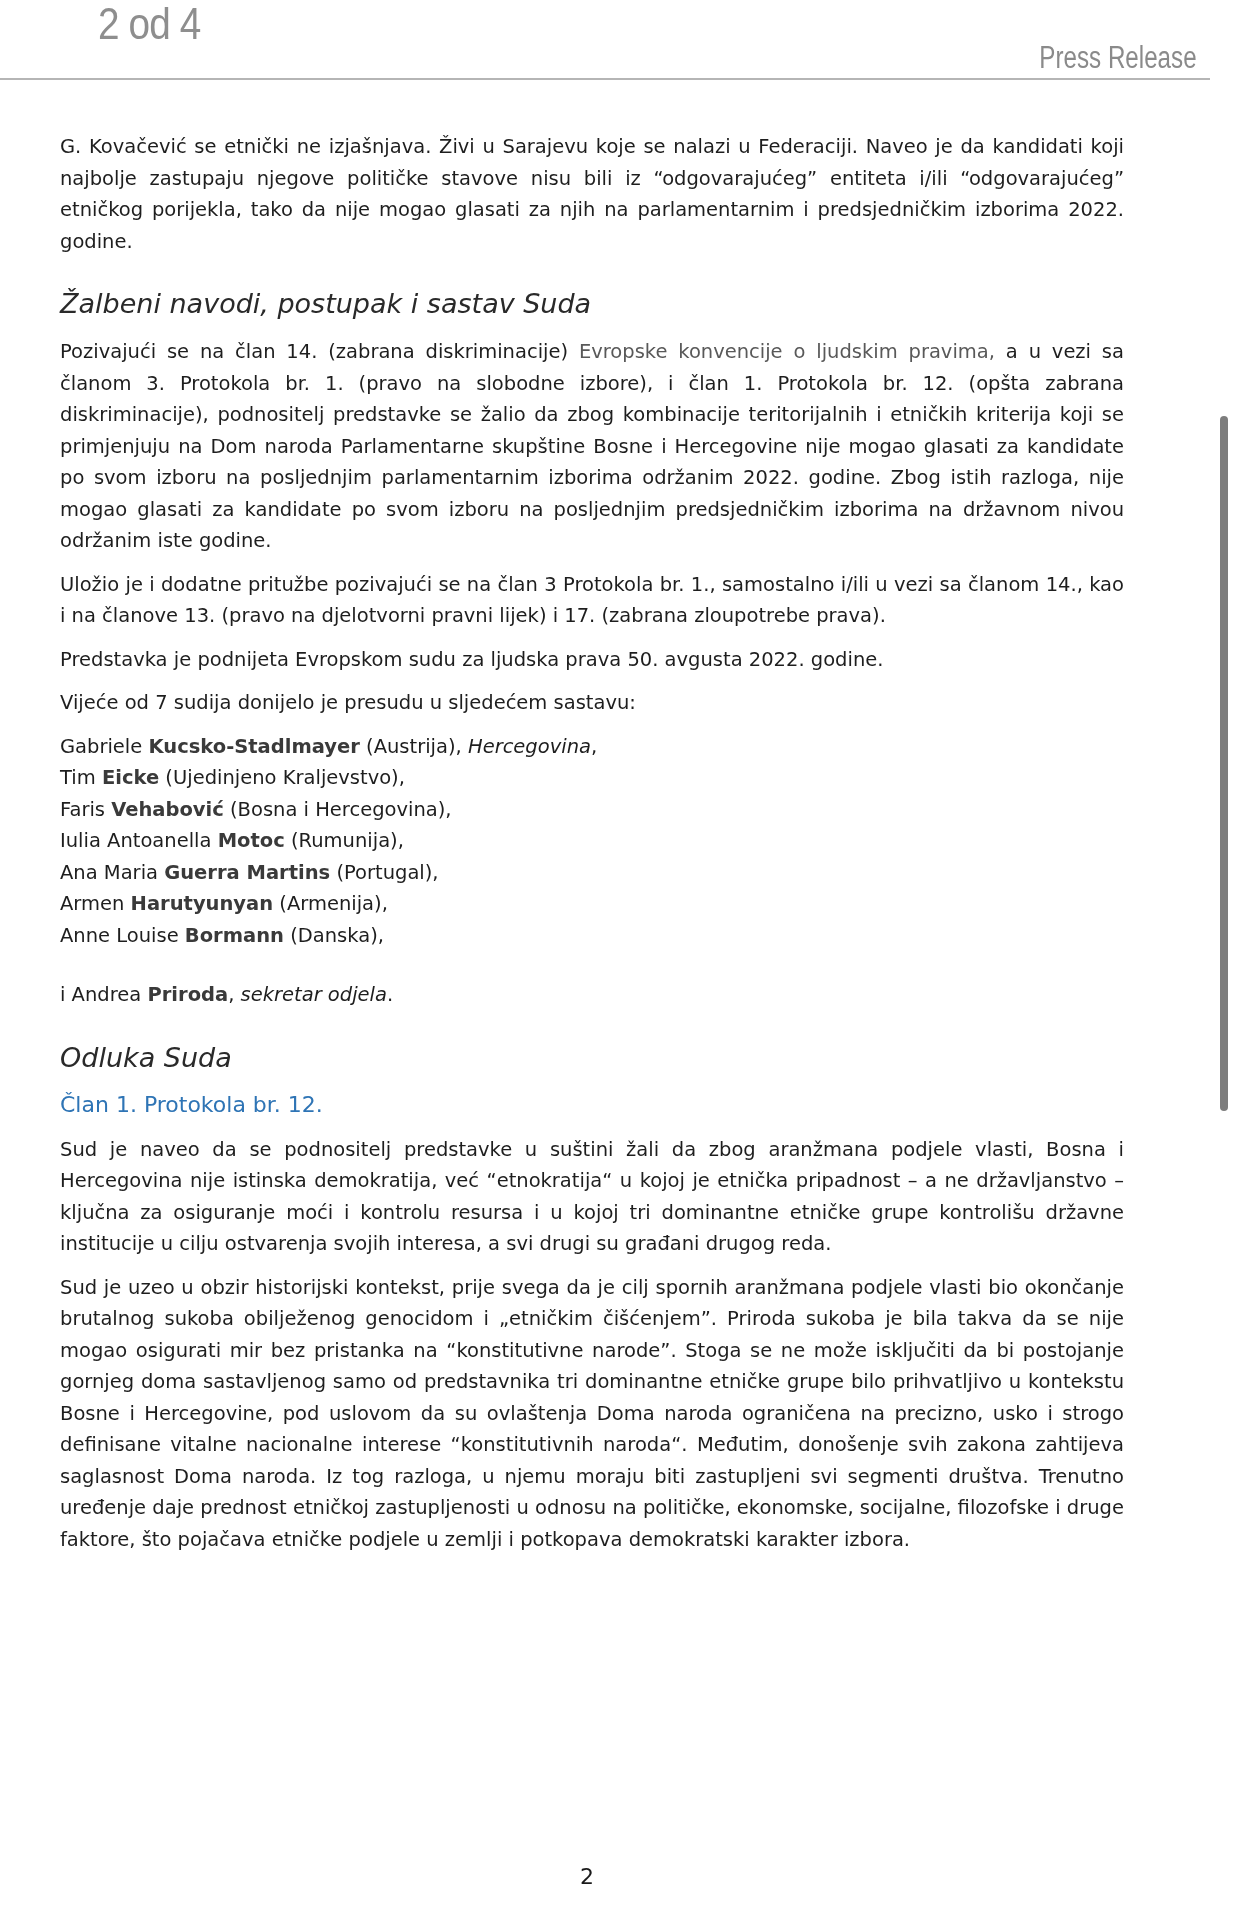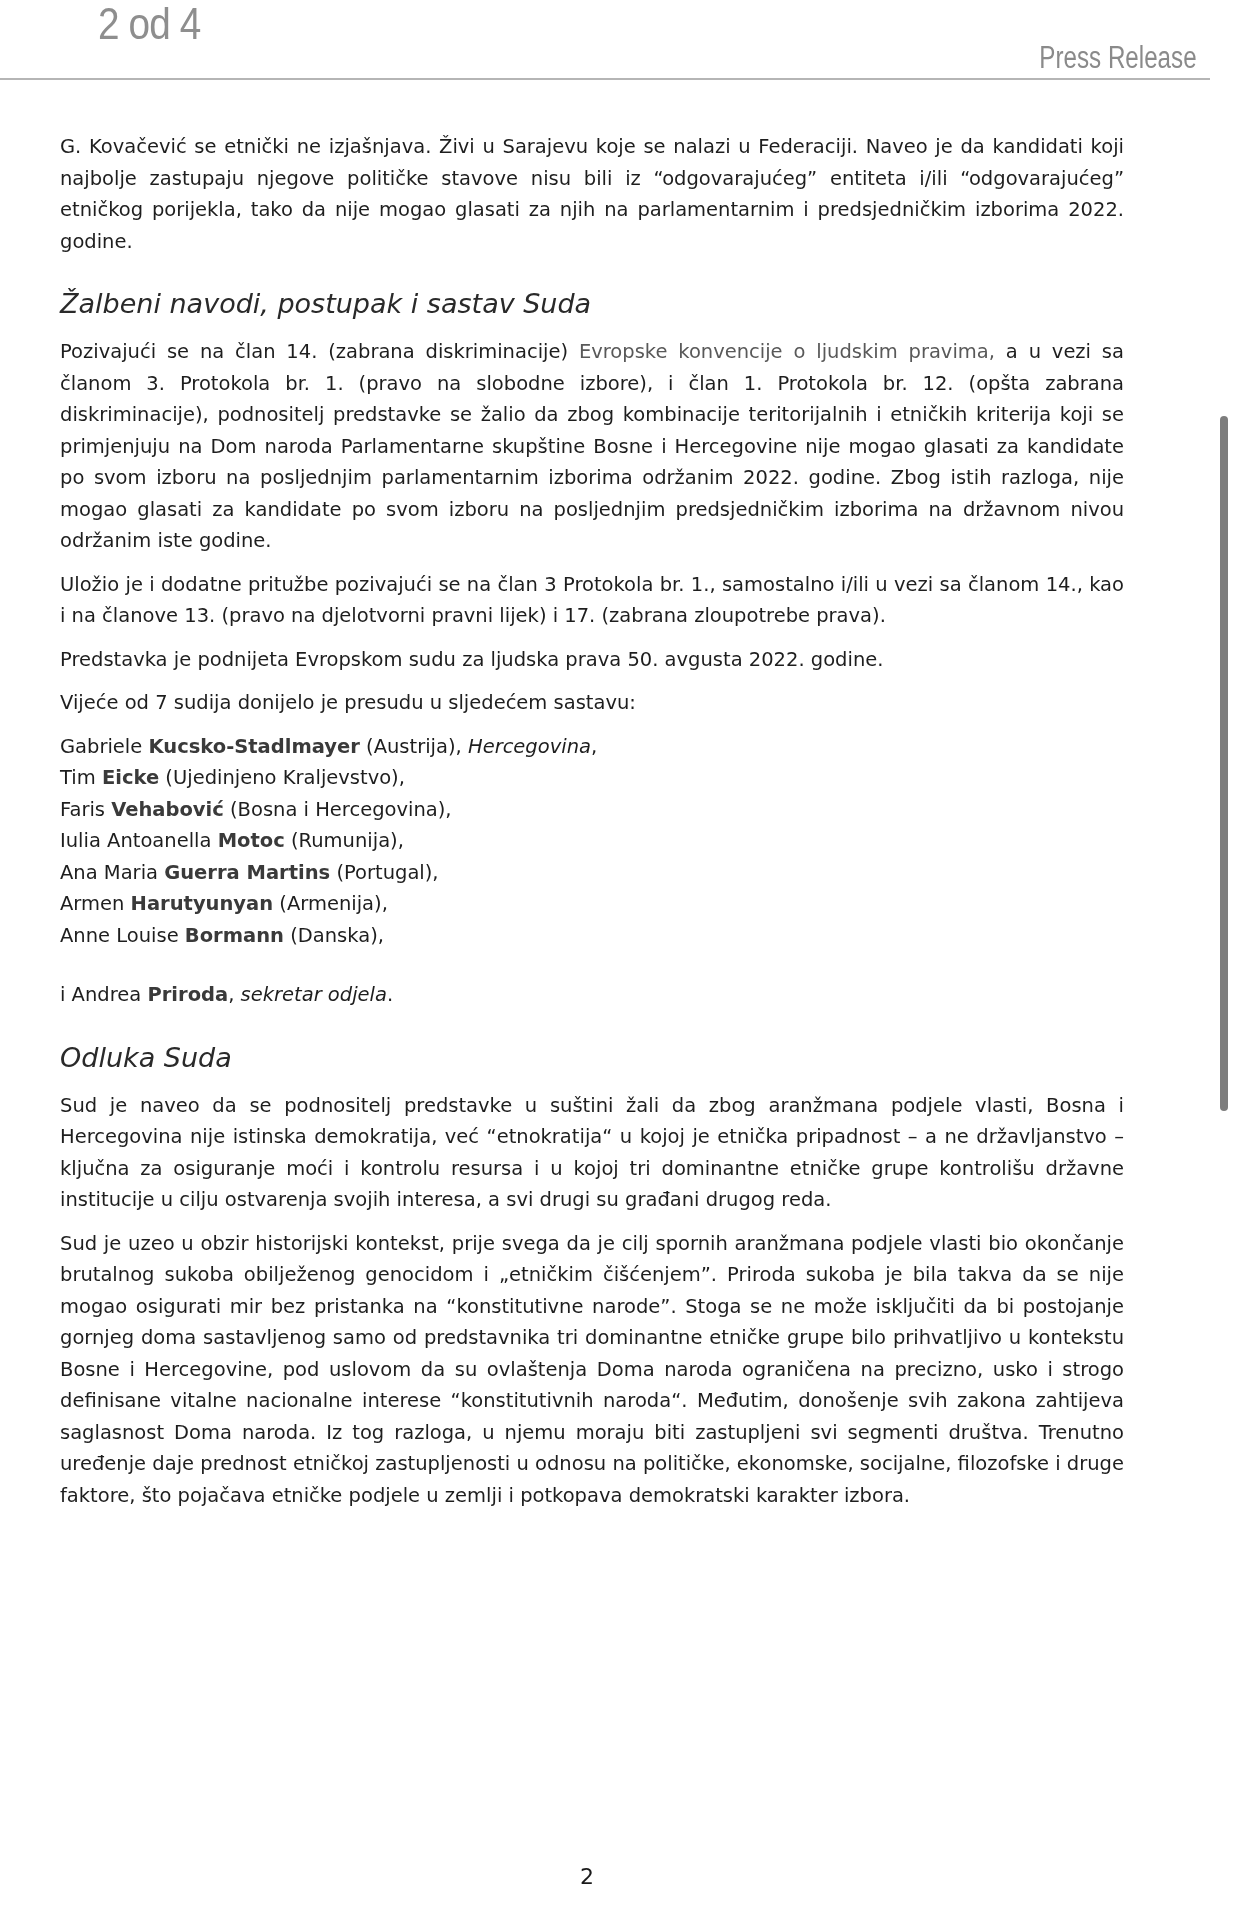--- a/index.html
+++ b/index.html
@@ -77,20 +77,21 @@
     <div class="judge"><span>Faris </span><b>Vehabović</b><span> (Bosna i Hercegovina),</span></div>
     <div class="judge"><span>Iulia Antoanella </span><b>Motoc</b><span> (Rumunija),</span></div>
     <div class="judge"><span>Ana Maria </span><b>Guerra Martins</b><span> (Portugal),</span></div>
     <div class="judge"><span>Armen </span><b>Harutyunyan</b><span> (Armenija),</span></div>
     <div class="judge"><span>Anne Louise </span><b>Bormann</b><span> (Danska),</span></div>
   </div>
 
   <div class="judge"><span>i Andrea </span><b>Priroda</b><span>, </span><i>sekretar odjela</i><span>.</span></div>
 
   <div class="h2" style="">Odluka Suda</div>
+  <div class="h3">Član 1. Protokola br. 12.</div>
 
   <p>Sud je naveo da se podnositelj predstavke u suštini žali da zbog aranžmana podjele vlasti, Bosna i Hercegovina nije istinska demokratija, već “etnokratija“ u kojoj je etnička pripadnost – a ne državljanstvo – ključna za osiguranje moći i kontrolu resursa i u kojoj tri dominantne etničke grupe kontrolišu državne institucije u cilju ostvarenja svojih interesa, a svi drugi su građani drugog reda.</p>
   <p>Sud je uzeo u obzir historijski kontekst, prije svega da je cilj spornih aranžmana podjele vlasti bio okončanje brutalnog sukoba obilježenog genocidom i „etničkim čišćenjem”. Priroda sukoba je bila takva da se nije mogao osigurati mir bez pristanka na “konstitutivne narode”. Stoga se ne može isključiti da bi postojanje gornjeg doma sastavljenog samo od predstavnika tri dominantne etničke grupe bilo prihvatljivo u kontekstu Bosne i Hercegovine, pod uslovom da su ovlaštenja Doma naroda ograničena na precizno, usko i strogo definisane vitalne nacionalne interese “konstitutivnih naroda“. Međutim, donošenje svih zakona zahtijeva saglasnost Doma naroda. Iz tog razloga, u njemu moraju biti zastupljeni svi segmenti društva. Trenutno uređenje daje prednost etničkoj zastupljenosti u odnosu na političke, ekonomske, socijalne, filozofske i druge faktore, što pojačava etničke podjele u zemlji i potkopava demokratski karakter izbora.</p>
 </div>
 
 <div class="page-number">2</div>
 
 <div class="scrollbar-thumb"></div>
 
 </body></html>

